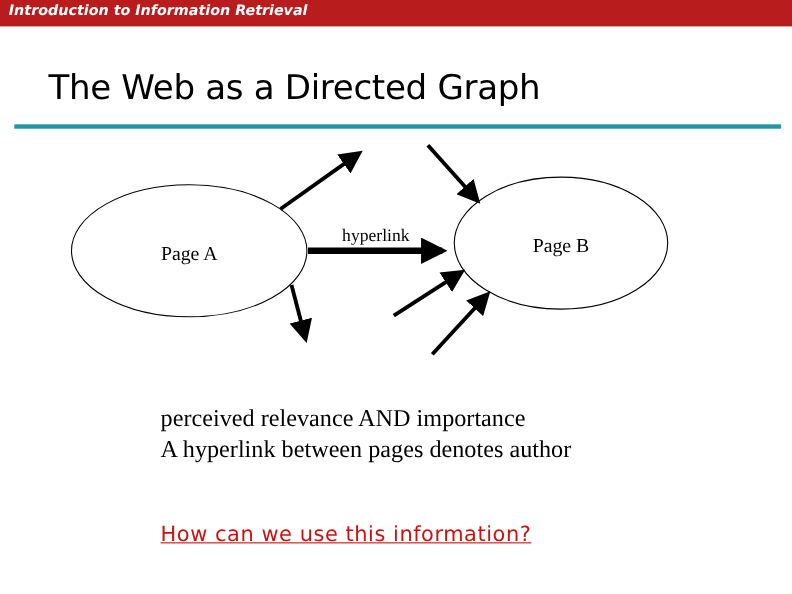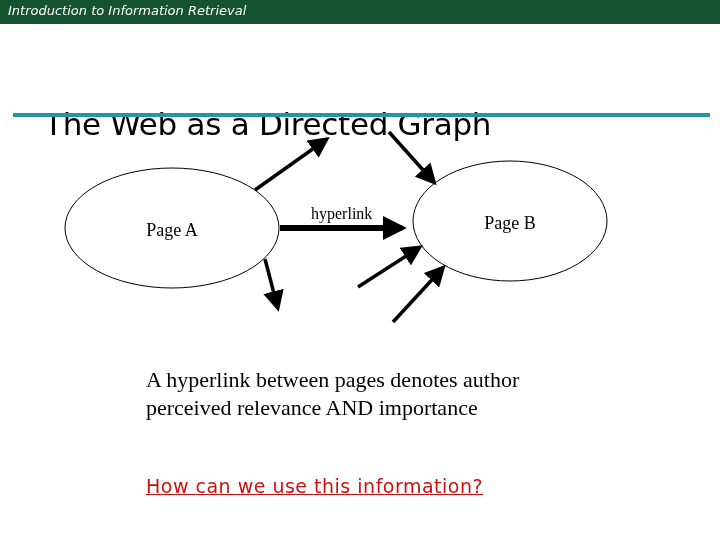--- a/index.html
+++ b/index.html
@@ -15,21 +15,20 @@
     .header-text {
       position: absolute; left: 8px; top: 3px;
       color: #ffffff; font-style: italic; font-size: 13px;
       font-family: "DejaVu Sans", sans-serif; letter-spacing: 0px;
     }
     .slide-title {
       position: absolute; left: 44px; top: 62px;
       font-family: "DejaVu Sans", sans-serif;
       font-size: 31px; color: #000000; font-weight: normal;
       letter-spacing: -0.3px;
-      margin-top: 44px;
     }
     .title-rule {
       position: absolute; left: 13px; top: 113px; width: 697px; height: 4px;
       background: #2196a7;
     }
     svg.diagram { position: absolute; left: 0; top: 0; }
     .node-label {
       font-family: "Liberation Serif", serif; font-size: 18px; fill: #000;
     }
     .edge-label {
@@ -43,21 +42,21 @@
     .question {
       position: absolute; left: 146px; top: 475px;
       font-family: "DejaVu Sans", sans-serif; font-size: 19px;
       letter-spacing: 0.5px;
       text-decoration: underline;
     }
   </style>
 </head>
 <body>
 
-<div class="header-bar" style="background: #14532d;">
+<div class="header-bar" style="background: #b91c1c; font-weight: bold;">
   <span class="header-text">Introduction to Information Retrieval</span>
 </div>
 
 <div class="slide-title">The Web as a Directed Graph</div>
 <div class="title-rule" style="background: rgb(33, 150, 167);"></div>
 
 <svg class="diagram" width="720" height="540" viewBox="0 0 720 540">
   <defs>
     <marker id="arrowhead" markerWidth="6" markerHeight="6" refX="4" refY="3" orient="auto" markerUnits="strokeWidth">
       <path d="M0,0 L6,3 L0,6 Z" fill="#000"></path>
@@ -84,17 +83,17 @@
 
   <line x1="255" y1="190" x2="324" y2="141" stroke="#000" stroke-width="3.5" marker-end="url(#arrowhead)"></line>
   <line x1="265" y1="259" x2="277" y2="305" stroke="#000" stroke-width="3.5" marker-end="url(#arrowhead)"></line>
 
   <line x1="389" y1="132" x2="432" y2="180" stroke="#000" stroke-width="3.5" marker-end="url(#arrowhead)"></line>
   <line x1="358" y1="287" x2="417" y2="249" stroke="#000" stroke-width="3.5" marker-end="url(#arrowhead)"></line>
   <line x1="393" y1="322" x2="441" y2="270" stroke="#000" stroke-width="3.5" marker-end="url(#arrowhead)"></line>
 </svg>
 
 <div class="caption">
+  <div>perceived relevance AND importance</div>
   <div>A hyperlink between pages denotes author</div>
-  <div>perceived relevance AND importance</div>
 </div>
 
 <div class="question" style="color: rgb(204, 17, 17);">How can we use this information?</div>
 
 </body></html>

